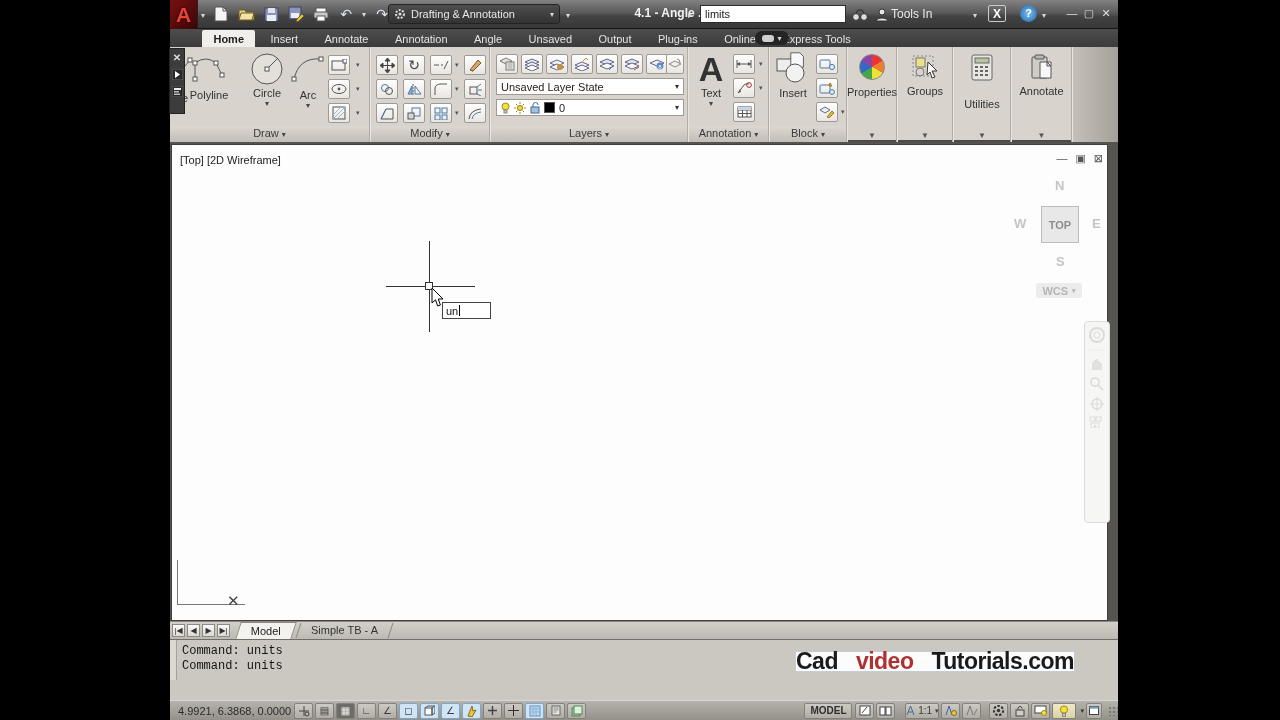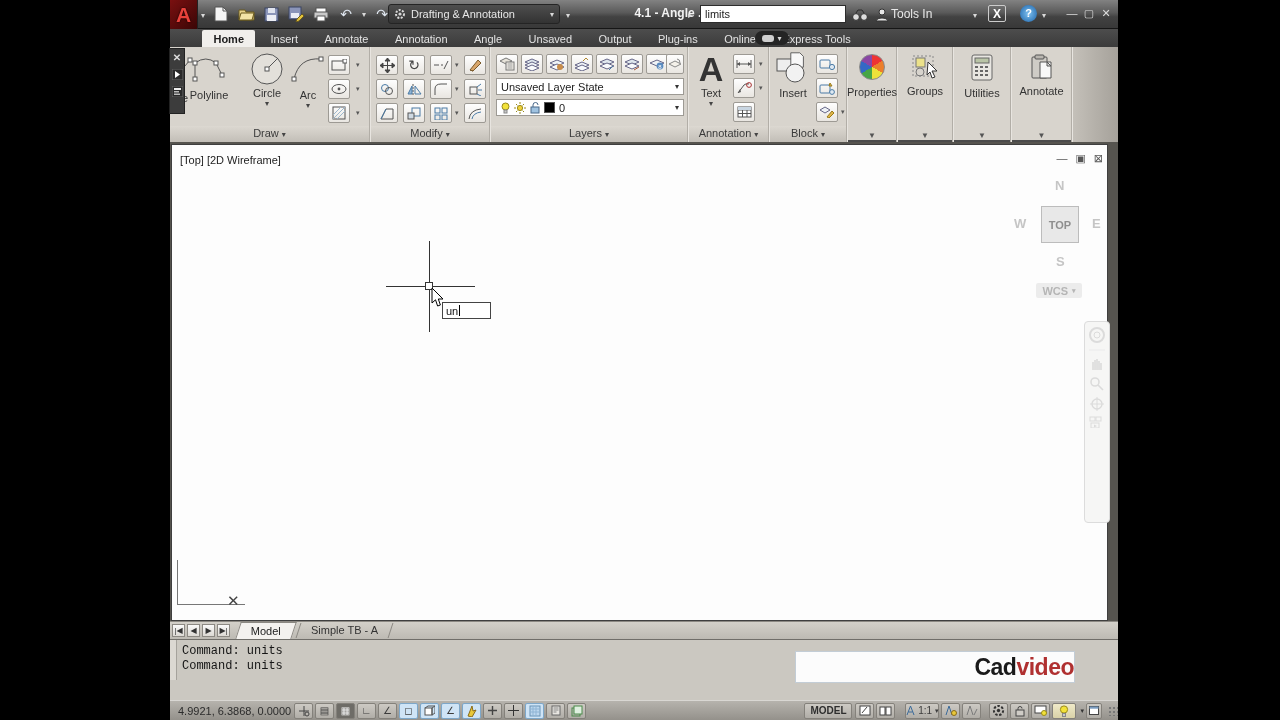--- a/index.html
+++ b/index.html
@@ -89,22 +89,22 @@
   border:1px solid #8c8983;border-bottom:none;transform:skewX(-18deg)}
 .tab-model span,.tab-layout span{display:inline-block;transform:skewX(18deg)}
 .tab-layout{margin-left:4px;padding:0 12px;height:15px;line-height:15px;background:transparent;
   border-left:1px solid #8c8983;border-right:1px solid #8c8983;transform:skewX(-18deg);color:#333}
 
 
 .cmd{left:0;top:639px;width:948px;height:61px;background:#cbc8c1;border-top:1px solid #706e69}
 .cmdgrip{left:0;top:0;width:7px;height:40px;background:#dbd8d2;border-right:1px solid #a5a29c}
 .cmdtext{font-family:"Liberation Mono","DejaVu Sans Mono",monospace;font-size:12px;color:#151515}
 .cmdinput{left:0;top:43px;width:948px;height:16px;background:#f6f5f3;border-top:1px solid #8e8b85}
-.wm{left:625px;top:11px;width:280px;height:32px;background:#fcfcfc;border:1px solid #c3cdd6;
-  display:flex;align-items:center;justify-content:flex-end;font-size:23px;font-weight:bold;letter-spacing:-.5px}
+.wm{left:625px;top:11px;width:280px;height:21px;background:#fcfcfc;border:1px solid #c3cdd6;
+  display:flex;align-items:center;justify-content:space-between;font-size:23px;font-weight:bold;letter-spacing:-.5px}
 
 
 .status{left:0;top:700px;width:948px;height:20px;background:linear-gradient(#b6b3ad,#94918b);
   border-top:1px solid #d9d7d3;display:flex;align-items:center}
 .coords{font-size:11px;color:#2b2b2b;margin-left:8px;width:116px}
 .sbtn{width:19px;height:16px;border:1px solid #84817b;border-radius:2px;margin-right:2px;
   background:linear-gradient(#cdcac4,#b0ada7);display:flex;align-items:center;justify-content:center;
   font-size:10px;color:#3c3c3c}
 .sbtn.on{background:#cfe4f6;border-color:#7da7c9}
 .sbtn.dark{background:#6e6c67;color:#eee}
@@ -525,21 +525,21 @@
             <rect x="9" y="12" width="3" height="2"></rect>
             <rect x="14" y="12" width="3" height="2"></rect>
             <rect x="4" y="16" width="3" height="2"></rect>
             <rect x="9" y="16" width="3" height="2"></rect>
             <rect x="14" y="16" width="3" height="2"></rect>
             <rect x="4" y="20" width="3" height="2"></rect>
             <rect x="9" y="20" width="3" height="2"></rect>
             <rect x="14" y="20" width="3" height="2"></rect>
           </g>
         </svg>
-      <span style="margin-top:6px">Utilities</span>
+      <span style="margin-top:17px">Utilities</span>
       <span class="cc">▼</span>
     </div>
     <div class="cpanel" style="left:842px;width:60px">
       <svg width="24" height="27">
           <rect x="2" y="3" width="15" height="21" rx="1" fill="#cfccc6" stroke="#555"></rect>
           <rect x="5" y="1" width="9" height="4" rx="1" fill="#b9b6b0" stroke="#555"></rect>
           <path d="M10 8h11v16H10z" fill="#f8f8f8" stroke="#555"></path>
           <path d="M17 8l4 4h-4z" fill="#ddd" stroke="#555"></path>
         </svg>
       <span style="margin-top:4px">Annotate</span>
@@ -637,20 +637,21 @@
     <span class="tab-layout"><span>Simple TB - A</span></span>
   </div>
 
   <div class="abs cmd">
     <div class="abs cmdgrip"></div>
     <div class="abs cmdtext" style="left:12px;top:4px">Command: units</div>
     <div class="abs cmdtext" style="left:12px;top:19px">Command: units</div>
     <div class="abs wm">
       <span style="color:#1a1a1a">Cad</span>
         <span style="color:#b03030">video</span>
+        <span style="color:#1a1a1a">Tutorials.com</span>
     </div>
   </div>
 
   <div class="abs status">
     <span class="coords">4.9921, 6.3868, 0.0000</span>
     <span class="sbtn">
         <svg width="12" height="12">
           <path d="M6 1v10M1 6h10" stroke="#444"></path>
           <circle cx="9" cy="9" r="2" fill="none" stroke="#444"></circle>
         </svg>

